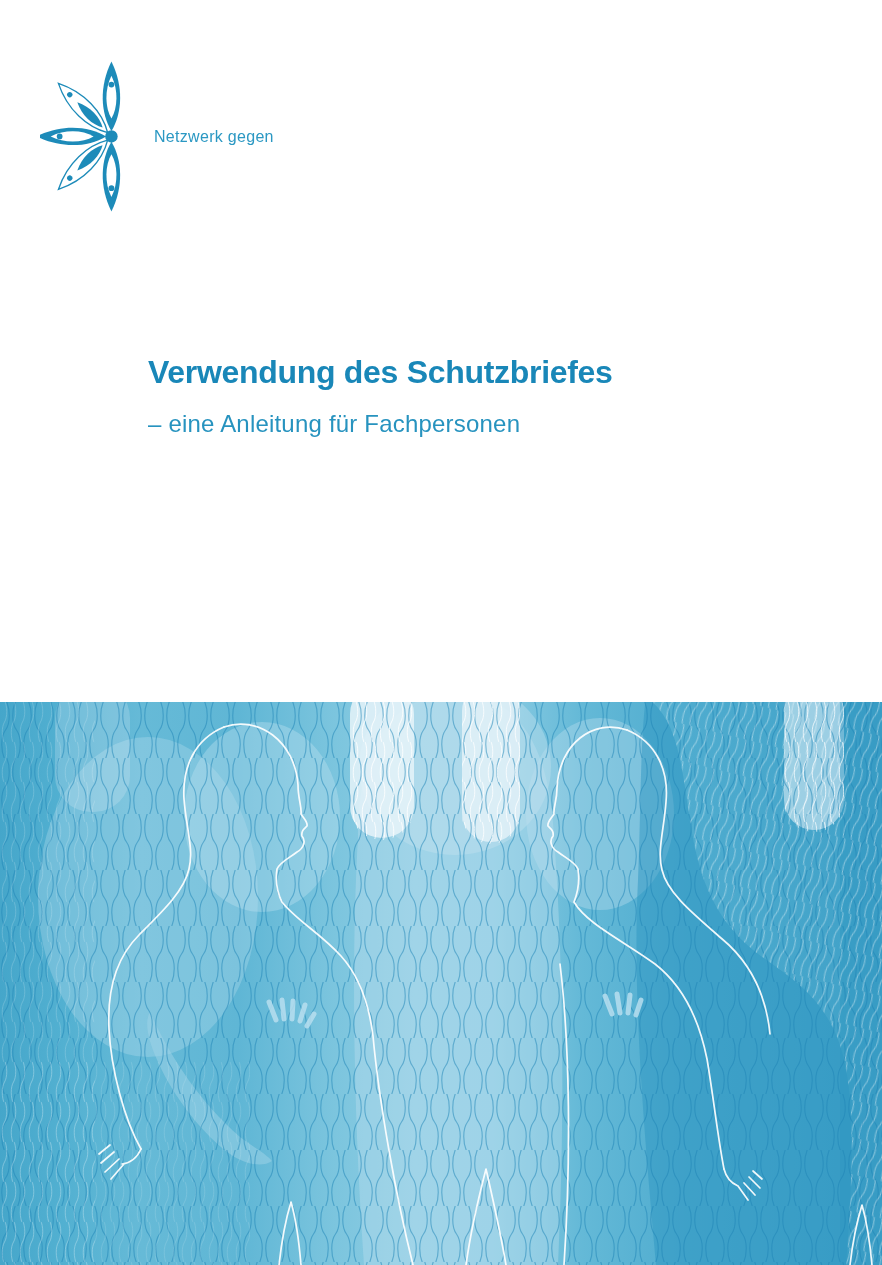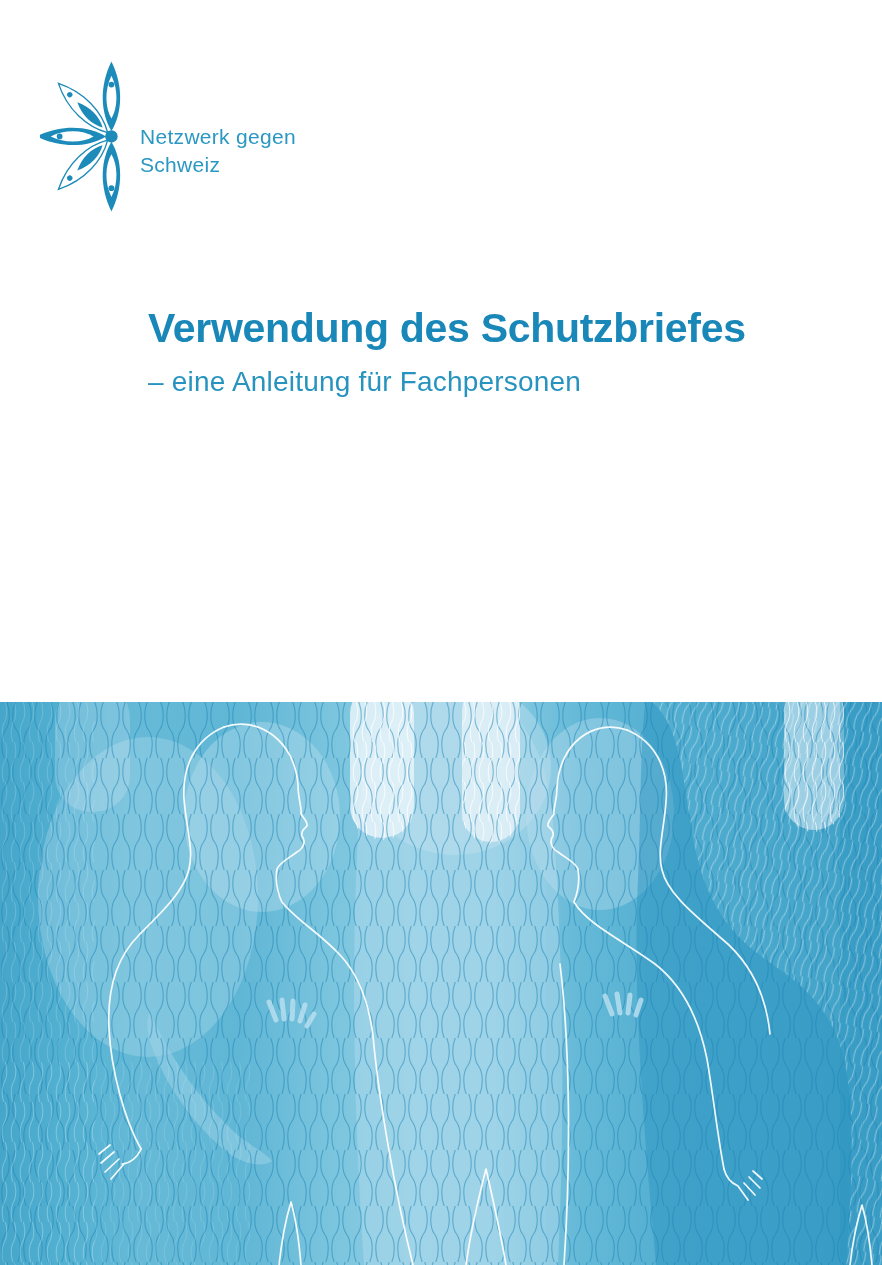--- a/index.html
+++ b/index.html
@@ -8,32 +8,32 @@
     width:882px; height:1265px;
     position:relative; overflow:hidden;
     font-family:"Liberation Sans", sans-serif;
   }
   .logo {
     position:absolute; left:40px; top:53px;
     display:flex; align-items:flex-start;
   }
   .logo .flower { width:100px; height:165px; display:block; }
   .org-name {
-    padding-top:70px;
-    font-size:21px; line-height:27.5px;
+    margin-left:14px; padding-top:70px;
+    font-size:16px; line-height:27.5px;
     color:#2B98C3; letter-spacing:0.3px; font-weight:400;
   }
   .title-block { position:absolute; left:148px; top:303px; }
   .title-block h1 {
-    font-size:41px; line-height:50px; font-weight:700;
-    color:#1987B8; letter-spacing:-0.3px;
+    font-size:32px; line-height:50px; font-weight:700;
+    color:#1987B8; letter-spacing:-0.3px;margin-top:44px;
   }
   .title-block h1 .tl { display:block; }
   .subtitle {
-    margin-top:13px; font-size:28px; font-weight:400;
+    margin-top:13px; font-size:24px; font-weight:400;
     color:#2793BF; letter-spacing:0.2px;
   }
   .illustration {
     position:absolute; left:0; top:702px;
     width:882px; height:563px;
   }
   .illustration svg { width:100%; height:100%; display:block; }
 </style>
 </head>
 <body>
@@ -71,21 +71,20 @@
         <g transform="rotate(180)">
           <path d="M0,-6 C12,-26 14,-56 0,-84 C-14,-56 -12,-26 0,-6 Z" fill="#1D8BB9"></path>
           <path d="M0,-20 C7,-32 8,-52 0,-68 C-8,-52 -7,-32 0,-20 Z" fill="#ffffff"></path>
           <circle cx="0" cy="-58" r="3.2" fill="#1D8BB9"></circle>
         </g>
         <circle cx="0" cy="0" r="7" fill="#1D8BB9"></circle>
       </g>
     </svg>
     <div class="org-name">
       <div>Netzwerk gegen</div>
-      <div>Schweiz</div>
     </div>
   </div>
 
   <div class="title-block">
     <h1>
       <span class="tl">Verwendung des Schutzbriefes</span>
     </h1>
     <div class="subtitle">– eine Anleitung für Fachpersonen</div>
   </div>
 

